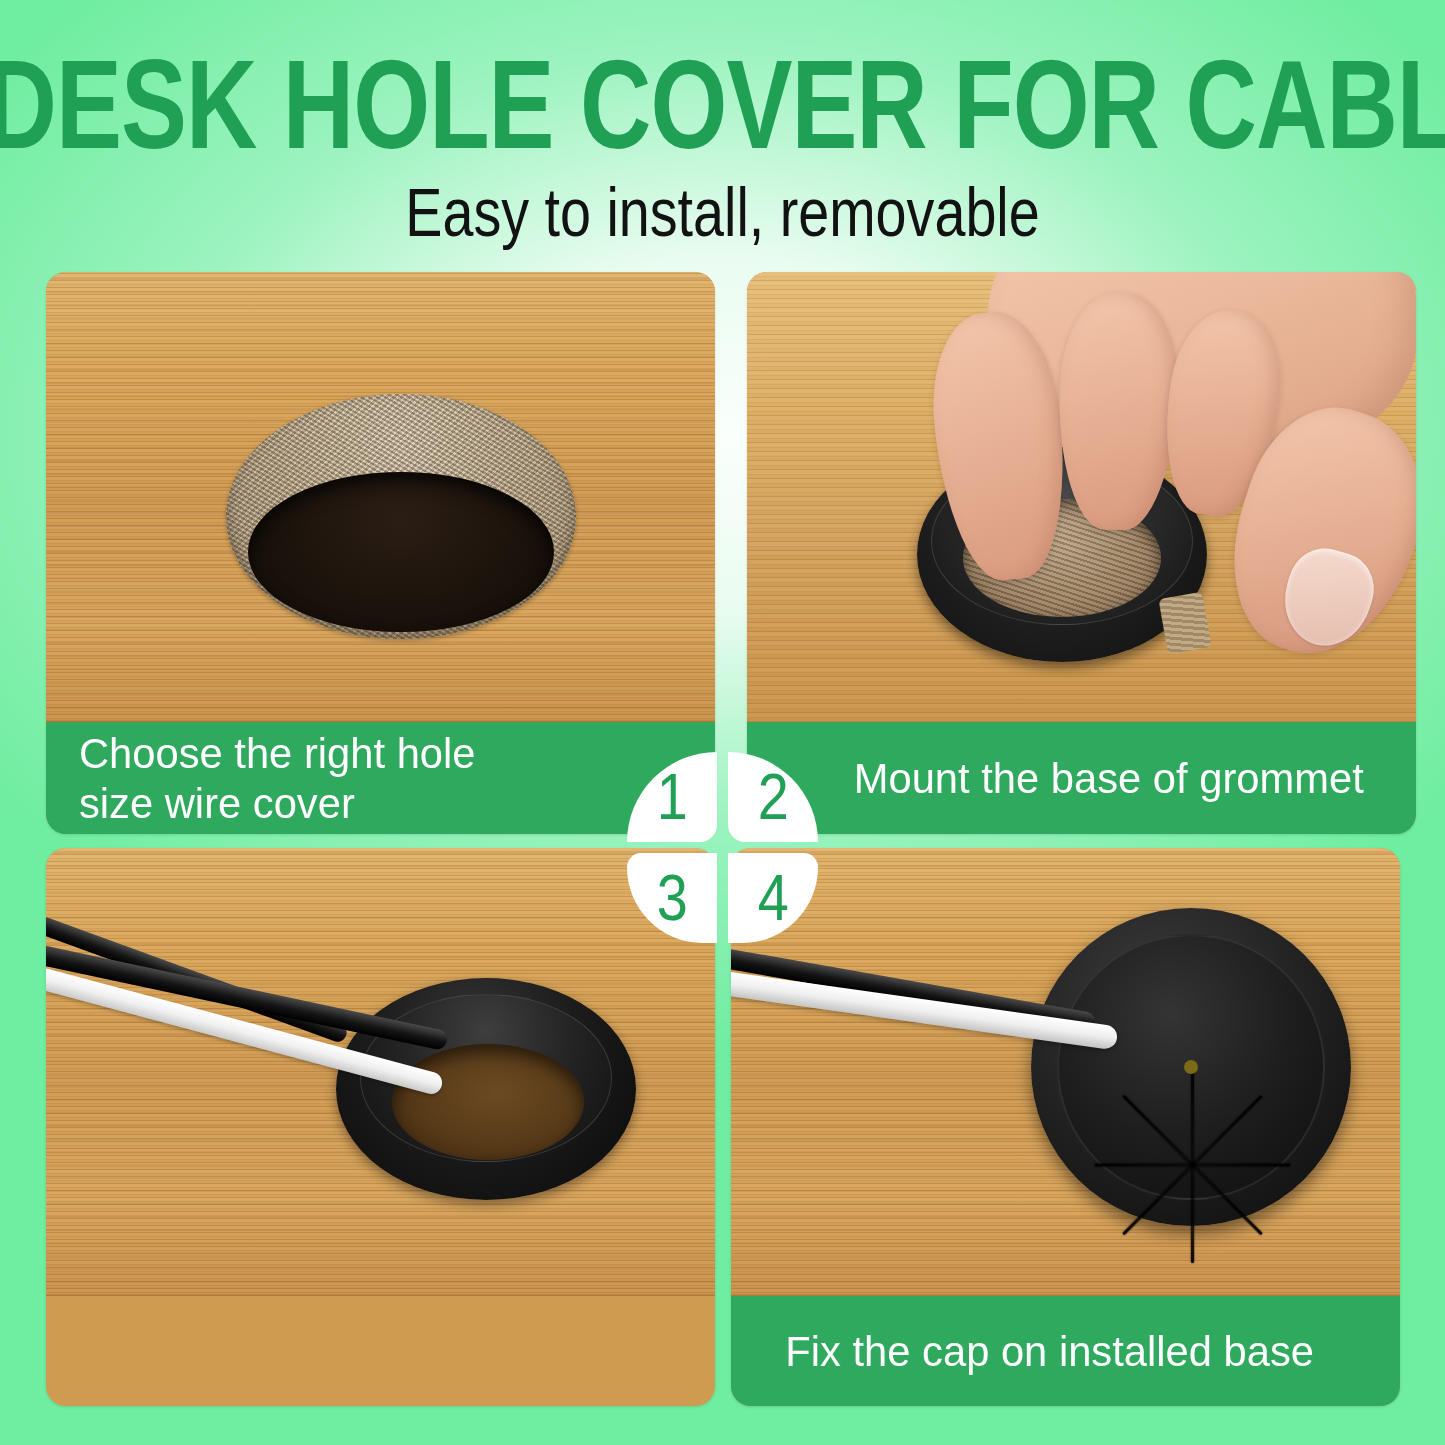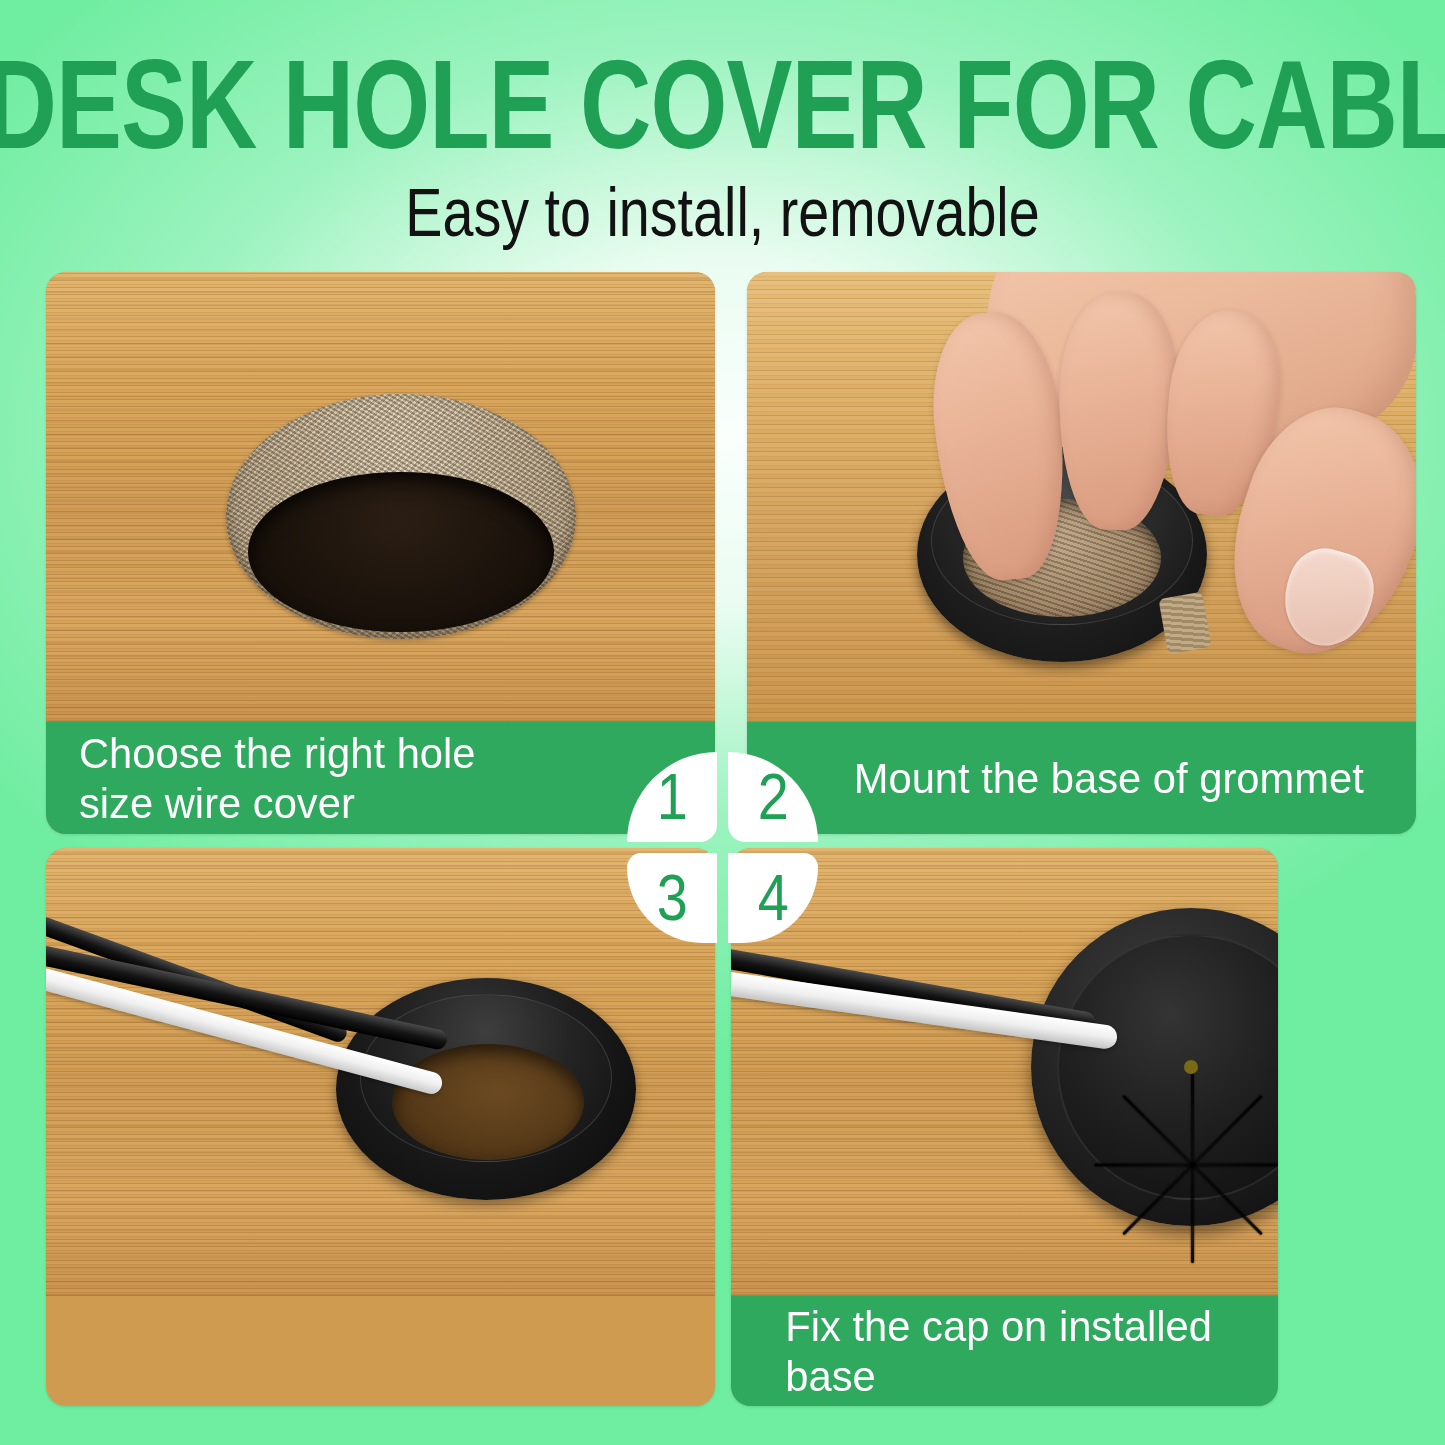--- a/index.html
+++ b/index.html
@@ -42,21 +42,21 @@
   .panel {
     position:absolute;
     border-radius:20px;
     overflow:hidden;
     background:#CE9B51;
     box-shadow:0 1px 3px rgba(0,0,0,.12);
   }
   #panel-1 { left:46px;  top:272px;  width:669px; height:562px; }
   #panel-2 { left:731px; top:272px;  width:669px; height:562px;margin-left:16px; }
   #panel-3 { left:46px;  top:848px;  width:669px; height:558px; }
-  #panel-4 { left:731px; top:848px;  width:547px; height:558px; }
+  #panel-4 { left:731px; top:848px;  width:669px; height:558px; }
 
   .photo { position:absolute; left:0; top:0; width:100%; overflow:hidden; }
   .p-top .photo { height:450px; }
   .p-bot .photo { height:448px; }
 
   
   .wood {
     position:absolute; inset:0;
     background:
       repeating-linear-gradient(0deg,

